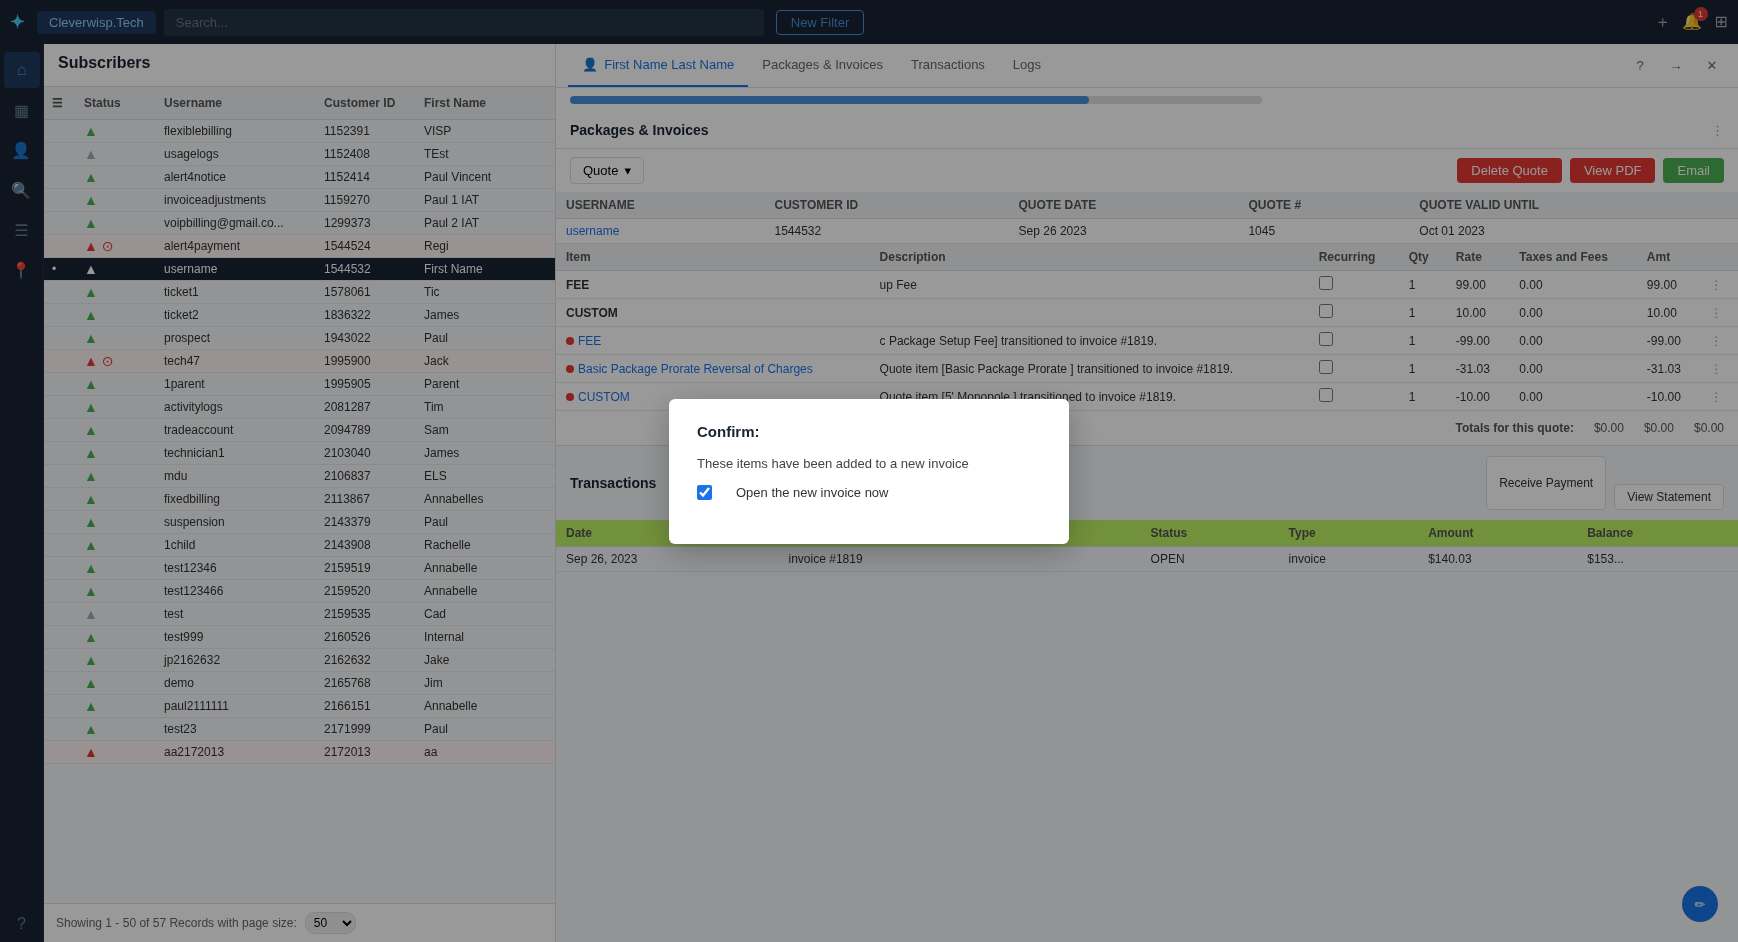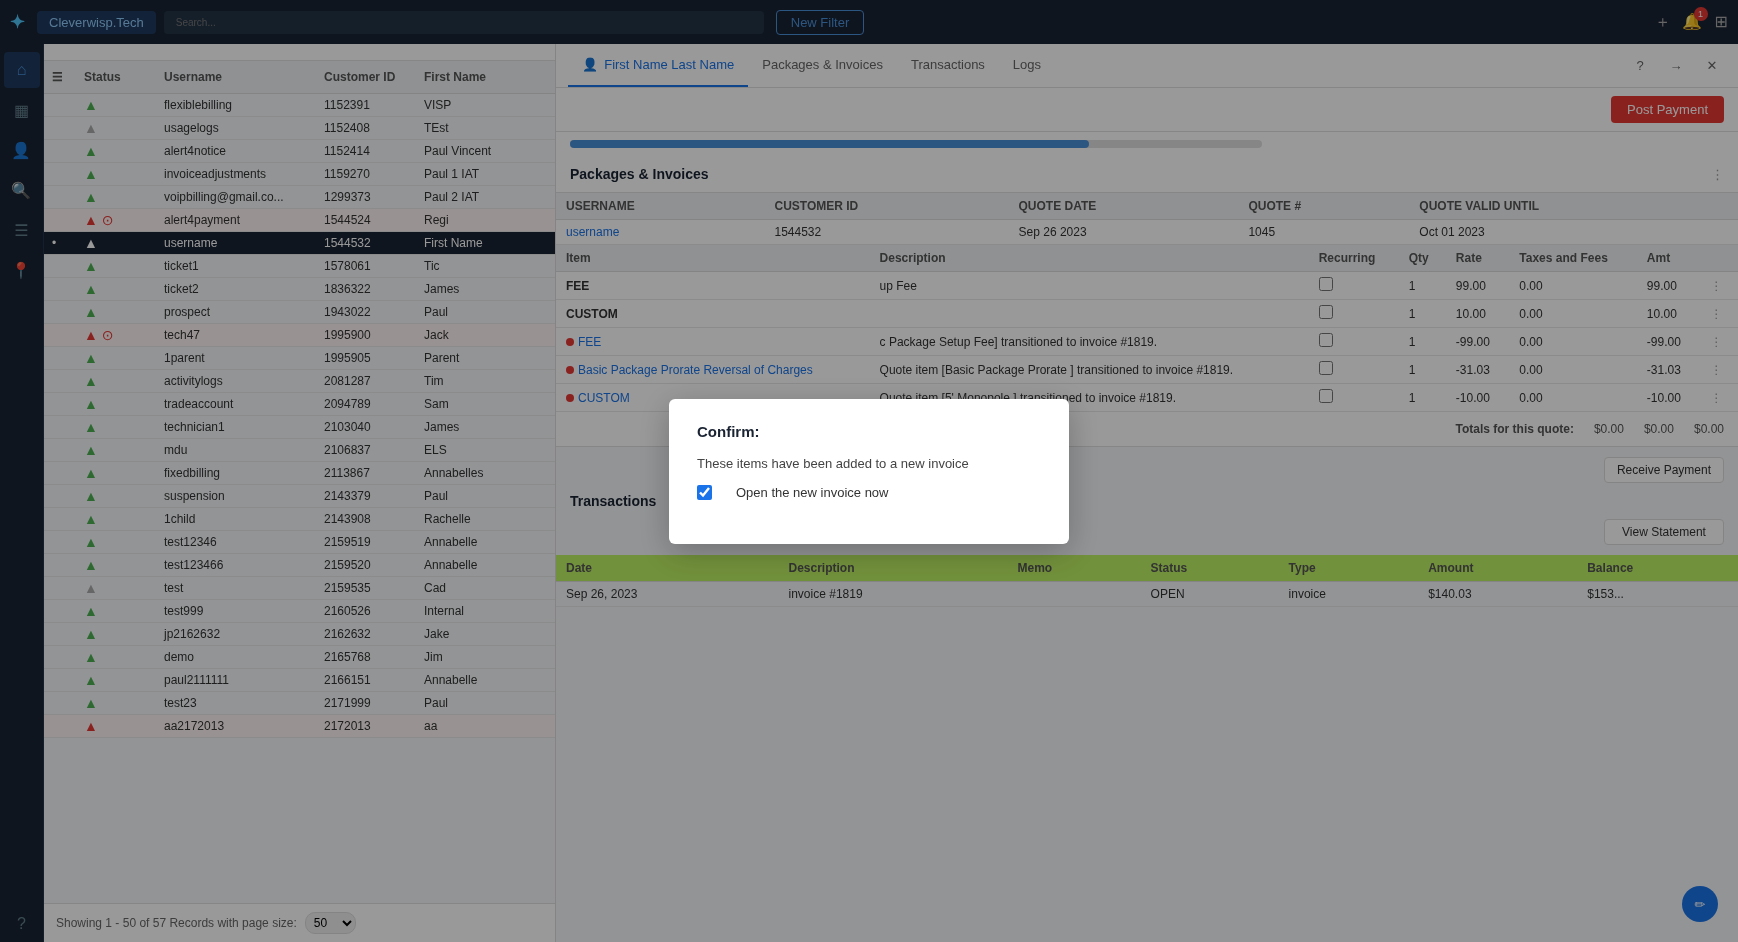--- a/index.html
+++ b/index.html
@@ -4,21 +4,21 @@
   <style>
     * { box-sizing: border-box; margin: 0; padding: 0; }
     body { font-family: -apple-system, BlinkMacSystemFont, 'Segoe UI', sans-serif; font-size: 13px; background: #1a2332; color: #333; overflow: hidden; }
 
     
     .top-nav {
       display: flex; align-items: center; background: #1a2332; height: 44px; padding: 0 10px; gap: 8px;
     }
     .top-nav .logo { color: #4fc3f7; font-size: 18px; font-weight: bold; margin-right: 4px; }
     .nav-brand { background: #1e3a5f; color: #90caf9; padding: 4px 12px; border-radius: 4px; font-size: 13px; font-weight: 500; }
-    .search-bar { flex: 1; max-width: 600px; background: #243447; border: none; border-radius: 4px; padding: 6px 12px; color: #aaa; font-size: 10px; outline: none; }
+    .search-bar { flex: 1; max-width: 600px; background: #243447; border: none; border-radius: 4px; padding: 6px 12px; color: #aaa; font-size: 13px; outline: none; }
     .new-filter-btn { background: transparent; border: 1px solid #4a90d9; color: #4a90d9; border-radius: 4px; padding: 4px 14px; font-size: 13px; cursor: pointer; margin-left: 4px; }
     .top-icons { display: flex; gap: 12px; margin-left: auto; color: #aaa; font-size: 16px; }
     .top-icon { cursor: pointer; position: relative; }
     .badge { background: #e53935; color: white; font-size: 9px; border-radius: 50%; width: 14px; height: 14px; display: flex; align-items: center; justify-content: center; position: absolute; top: -5px; right: -5px; }
 
     
     .main-layout { display: flex; height: calc(942px - 44px); }
 
     
     .sidebar-icons { width: 44px; background: #1a2332; display: flex; flex-direction: column; align-items: center; padding-top: 8px; gap: 4px; border-right: 1px solid #243447; }
@@ -93,21 +93,21 @@
     .total-row { display: flex; justify-content: flex-end; padding: 10px 14px; font-size: 12px; color: #555; gap: 20px; }
     .total-label { font-weight: 600; }
 
     
     .add-btns { display: flex; gap: 8px; padding: 8px 14px; }
     .add-btn { background: #fff; border: 1px solid #ddd; border-radius: 4px; padding: 4px 12px; font-size: 12px; cursor: pointer; display: flex; align-items: center; gap: 4px; color: #555; }
 
     
     .transactions-header { display: flex; align-items: center; justify-content: space-between; padding: 10px 14px; background: #f5f7fa; border-top: 1px solid #e0e0e0; }
     .transactions-title { font-size: 14px; font-weight: 600; color: #1a2332; }
-    .transactions-actions { display: flex; gap: 8px; flex-direction: column; }
+    .transactions-actions { display: flex; gap: 8px; }
     .receive-btn { background: #fff; border: 1px solid #ddd; border-radius: 4px; padding: 5px 12px; font-size: 12px; cursor: pointer; color: #333; }
     .view-stmt-btn { background: #fff; border: 1px solid #ddd; border-radius: 4px; padding: 5px 12px; font-size: 12px; cursor: pointer; color: #333; margin-top: 28px; }
     .trans-table { width: 100%; border-collapse: collapse; font-size: 12px; }
     .trans-table th { background: #bef264; padding: 6px 10px; text-align: left; border-bottom: 1px solid #ddd; color: #555; font-weight: 700; }
     .trans-table td { padding: 5px 10px; border-bottom: 1px solid #e8e8e8; }
 
     
     .overlay { position: fixed; top: 0; left: 0; width: 100%; height: 100%; background: rgba(0,0,0,0.4); z-index: 100; display: flex; align-items: center; justify-content: center; }
     .dialog { background: #fff; border-radius: 6px; padding: 24px 28px; width: 400px; box-shadow: 0 8px 32px rgba(0,0,0,0.25); }
     .dialog-title { font-size: 15px; font-weight: 600; color: #1a2332; margin-bottom: 16px; }
@@ -148,20 +148,21 @@
     <div class="sidebar-icon">▦</div>
     <div class="sidebar-icon">👤</div>
     <div class="sidebar-icon">🔍</div>
     <div class="sidebar-icon">☰</div>
     <div class="sidebar-icon">📍</div>
     <div class="sidebar-icon" style="margin-top:auto;">?</div>
   </div>
 
   <div class="subscribers-panel">
     <div class="subscribers-header">
+      <div class="subscribers-title">Subscribers</div>
     </div>
     <div class="subscribers-table">
       <div class="table-header">
         <div>☰</div>
         <div>Status</div>
         <div>Username</div>
         <div>Customer ID</div>
         <div>First Name</div>
       </div>
 
@@ -392,36 +393,44 @@
       </div>
       <div class="panel-header-actions">
         <div class="icon-btn">?</div>
         <div class="icon-btn">→</div>
         <div class="icon-btn">✕</div>
       </div>
     </div>
 
     <div class="panel-content">
 
-      <div class="post-payment-bar">
-        <button class="post-payment-btn">Post Payment</button>
-      </div>
 
       <div class="progress-area">
         <div class="progress-bar-bg">
           <div class="progress-bar-fill"></div>
         </div>
       </div>
 
       <div class="packages-invoices-section">
         <div class="pi-header">
           <span class="pi-title">Packages &amp; Invoices</span>
           <span class="more-icon">⋮</span>
         </div>
 
+        <div class="quote-bar">
+          <button class="quote-btn">
+            <span>Quote</span>
+            <span>▾</span>
+          </button>
+          <div class="quote-actions">
+            <button class="delete-btn">Delete Quote</button>
+            <button class="pdf-btn">View PDF</button>
+            <button class="email-btn">Email</button>
+          </div>
+        </div>
 
         <table class="inv-table">
           <thead>
             <tr>
               <th>USERNAME</th>
               <th>CUSTOMER ID</th>
               <th>QUOTE DATE</th>
               <th>QUOTE #</th>
               <th>QUOTE VALID UNTIL</th>
             </tr>

